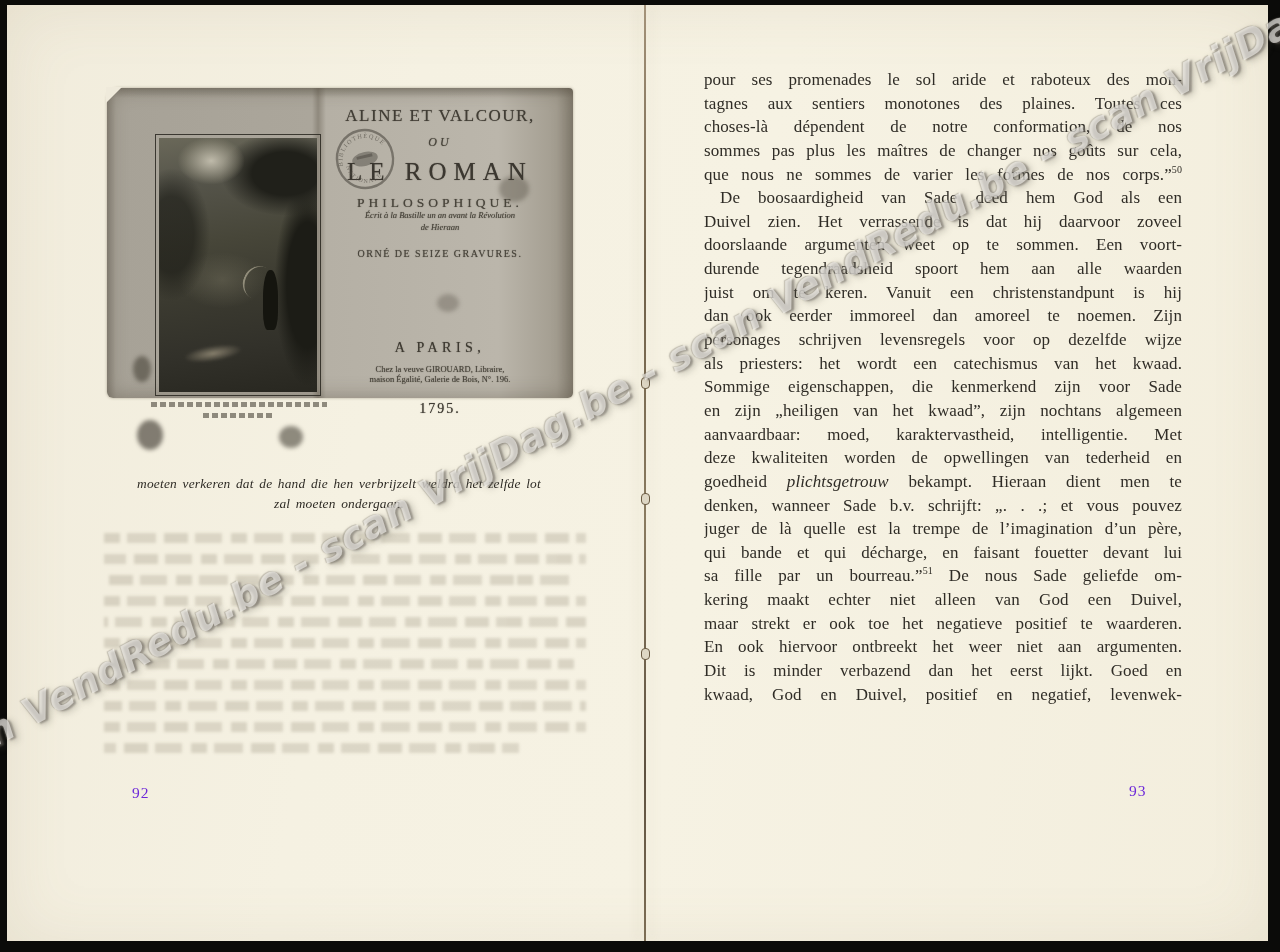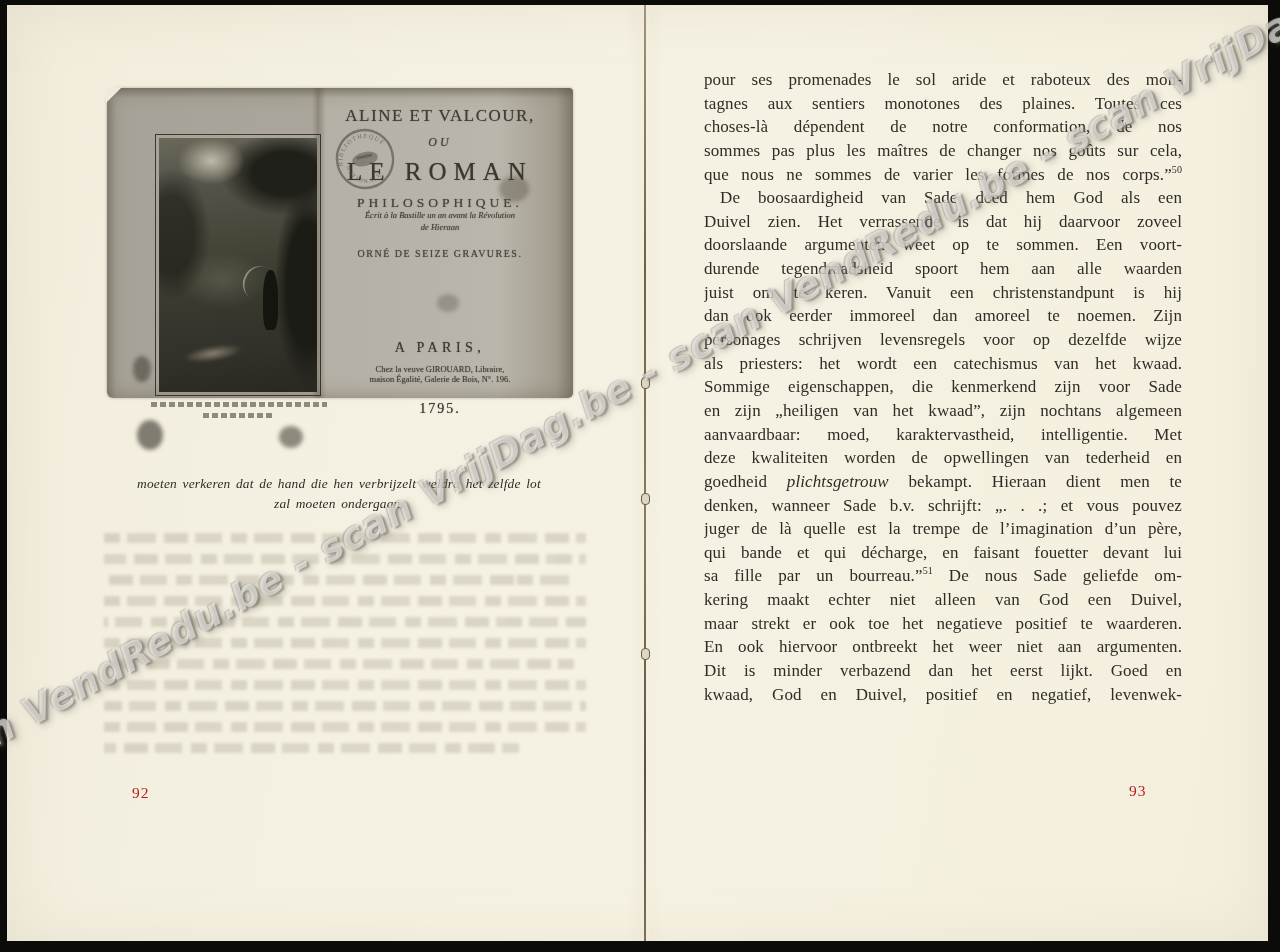--- a/index.html
+++ b/index.html
@@ -80,21 +80,21 @@
   .showthrough{position:absolute;left:104px;top:533px;width:482px;filter:blur(1.6px);opacity:.42;z-index:2;}
   .st{height:10px;margin-bottom:11px;
       background:repeating-linear-gradient(90deg,rgba(125,115,95,.55) 0 16px,rgba(125,115,95,0) 16px 23px,rgba(125,115,95,.5) 23px 52px,rgba(125,115,95,0) 52px 60px,rgba(125,115,95,.55) 60px 84px,rgba(125,115,95,0) 84px 91px,rgba(125,115,95,.5) 91px 118px,rgba(125,115,95,0) 118px 127px);}
   .st:nth-child(2){background-position:-30px 0}
   .st:nth-child(3){width:97%;background-position:-55px 0}
   .st:nth-child(5){background-position:-80px 0}
   .st:nth-child(7){width:98%;background-position:-18px 0}
   .st:nth-child(9){background-position:-66px 0}
   .st:nth-child(11){width:86%;background-position:-40px 0}
 
-  .pageno{position:absolute;font-size:15.5px;letter-spacing:1px;color:#b91c1c;z-index:4;}
+  .pageno{position:absolute;font-size:15.5px;letter-spacing:1px;color:#6d28d9;z-index:4;}
   .pn-left{left:132px;top:784px;}
   .pn-right{left:1129px;top:782px;}
 
   
   .textblock{position:absolute;left:704px;top:68px;width:478px;z-index:4;
          font-size:17px;color:#2f2c26;}
   .tl{height:23.65px;line-height:23.65px;text-align:justify;overflow:hidden;
       letter-spacing:.1px;}
   .tl::after{content:"";display:inline-block;width:100%;height:0;}
   .tl.indent{text-indent:16px;}

